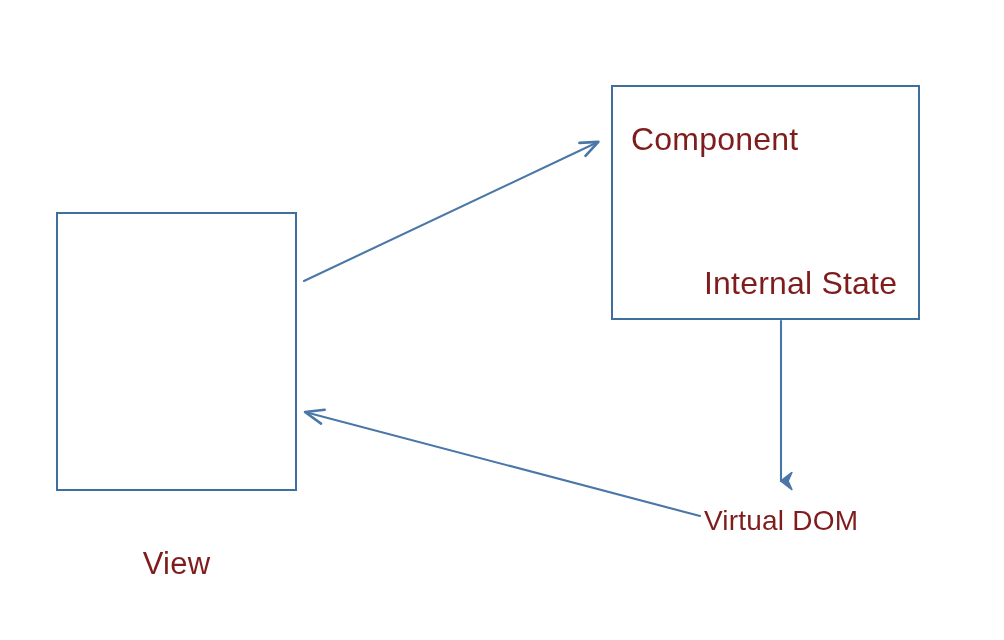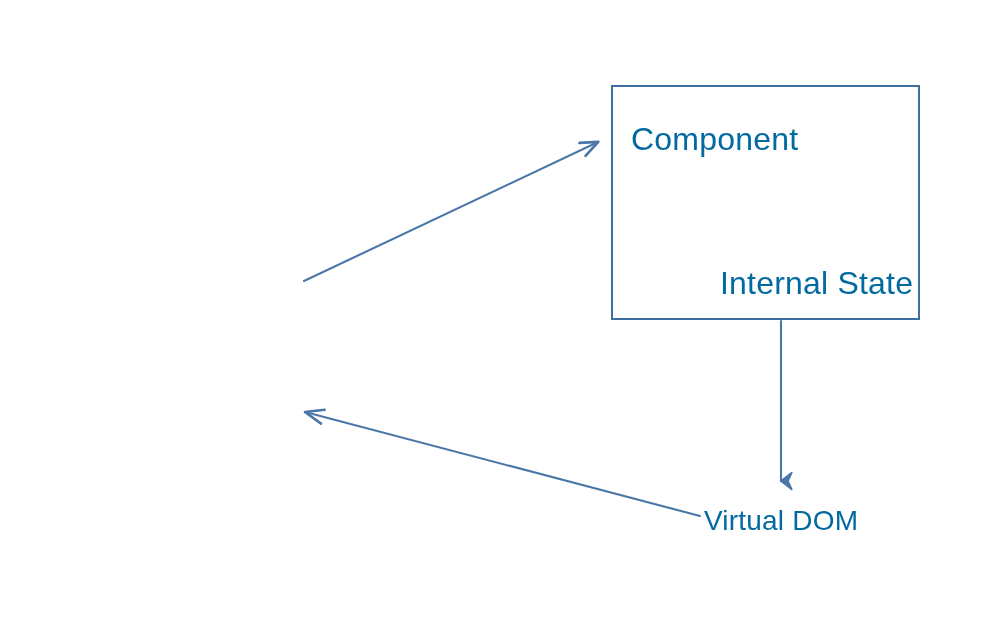--- a/index.html
+++ b/index.html
@@ -30,40 +30,40 @@
     height: 279px;
   }
   .node-box.component-box {
     left: 611px;
     top: 85px;
     width: 309px;
     height: 235px;
   }
   .node-label {
     position: absolute;
-    color: #0369a1;
+    color: #7f1d1d;
     white-space: nowrap;
     letter-spacing: 0.2px;
   }
   .label-view {
     left: 0;
     right: 0;
     top: 331px;
     text-align: center;
     font-size: 31px;
     line-height: 38px;
   }
   .label-component {
     left: 631px;
     top: 119px;
     font-size: 32px;
     line-height: 40px;
   }
   .label-internal-state {
-    left: 720px;
+    left: 704px;
     top: 263px;
     font-size: 32px;
     line-height: 40px;
   }
   .label-virtual-dom {
     left: 704px;
     top: 501px;
     font-size: 28px;
     line-height: 40px;
   }
@@ -94,20 +94,23 @@
       </marker>
     </defs>
 
     <line x1="304" y1="281" x2="598" y2="142" stroke="#4A77A8" stroke-width="2.1" stroke-linecap="round" marker-end="url(#arrow-open)"></line>
 
     <line x1="781" y1="321" x2="781" y2="481" stroke="#4A77A8" stroke-width="2.1" stroke-linecap="round" marker-end="url(#arrow-solid-v)"></line>
 
     <line x1="700" y1="516" x2="305" y2="412" stroke="#4A77A8" stroke-width="2.1" stroke-linecap="round" marker-end="url(#arrow-open-thin)"></line>
   </svg>
 
+  <div class="node-box view-box">
+    <div class="node-label label-view">View</div>
+  </div>
 
   <div class="node-box component-box"></div>
 
   <div class="node-label label-component">Component</div>
 
   <div class="node-label label-internal-state">Internal State</div>
 
   <div class="node-label label-virtual-dom">Virtual DOM</div>
 
 </div>

